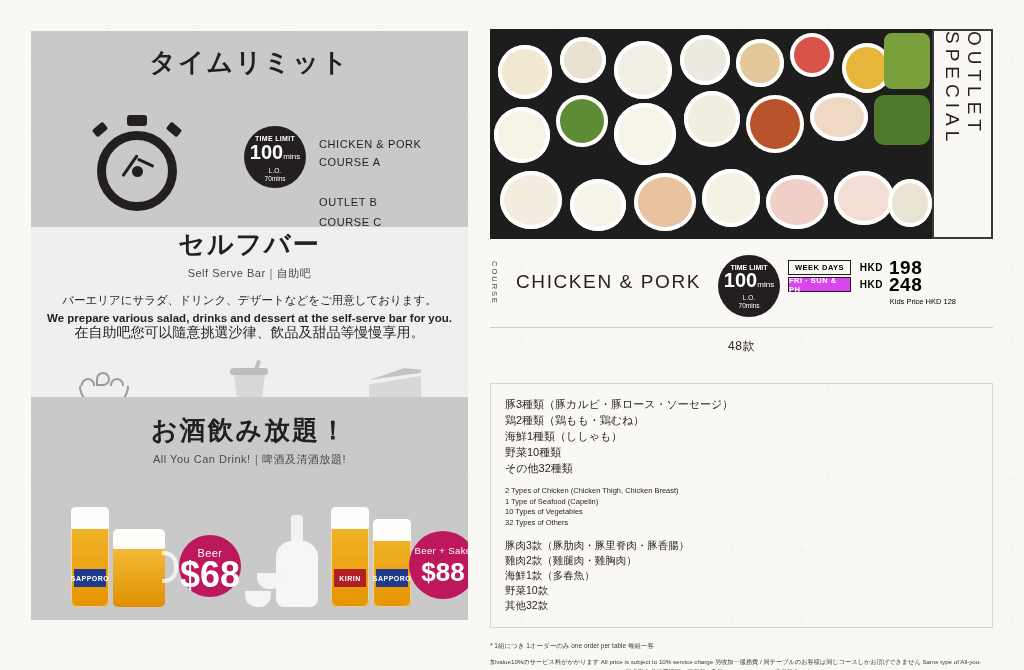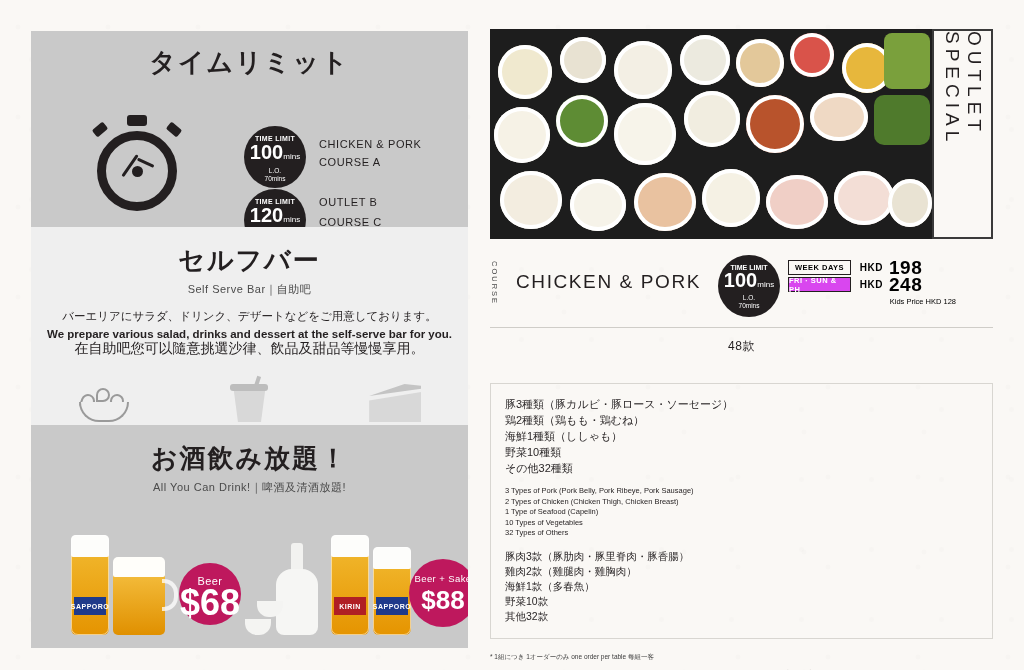--- a/index.html
+++ b/index.html
@@ -86,21 +86,21 @@
   .badge-a { left: 213px; top: 95px; }
   .badge-b { left: 213px; top: 158px; }
 
   .course-list { position: absolute; font-size: 11px; color: #231f20; letter-spacing: .6px;}
   .cl-a { left: 288px; top: 107px; }
   .cl-a div { margin-bottom: 6px; }
   .cl-b { left: 288px; top: 165px; }
   .cl-b div { margin-bottom: 8px; }
 
   
-  .self-panel { height: 198px; padding-top: 16px; }
+  .self-panel { height: 170px; }
   .self-desc { text-align: center; margin-top: 12px; }
   .self-desc .l1 { font-size: 11.5px; color: #231f20; }
   .self-desc .l2 { font-size: 11.5px; color: #231f20; font-weight: bold; margin-top: 4px;}
   .self-desc .l3 { font-size: 14px; color: #231f20; margin-top: 0;}
 
   .bars { display: flex; justify-content: space-around; margin-top: 18px; }
   .bar-item { width: 120px; text-align: center; }
   .bar-item .cap { font-size: 9px; color: #3a3a3a; margin-top: 8px; letter-spacing:.4px;}
   .icon-box { height: 46px; display:flex; align-items:flex-end; justify-content:center;}
   
@@ -241,26 +241,20 @@
         <div class="sw-center"></div>
       </div>
 
       <div class="tl-badge badge-a">
         <div class="lbl">TIME LIMIT</div>
         <div class="num"><span>100</span><span class="u">mins</span></div>
         <div class="lo">L.O.</div>
         <div class="lo2">70mins</div>
       </div>
 
-      <div class="tl-badge badge-b">
-        <div class="lbl">TIME LIMIT</div>
-        <div class="num"><span>120</span><span class="u">mins</span></div>
-        <div class="lo">L.O.</div>
-        <div class="lo2">90mins</div>
-      </div>
 
       <div class="course-list cl-a">
         <div>CHICKEN &amp; PORK</div>
         <div>COURSE A</div>
       </div>
       <div class="course-list cl-b">
         <div>OUTLET B</div>
         <div>COURSE C</div>
         <div>COURSE D</div>
       </div>
@@ -424,21 +418,20 @@
 
     <div class="items-box">
       <div class="items-jp">
         <div>豚3種類（豚カルビ・豚ロース・ソーセージ）</div>
         <div>鶏2種類（鶏もも・鶏むね）</div>
         <div>海鮮1種類（ししゃも）</div>
         <div>野菜10種類</div>
         <div>その他32種類</div>
       </div>
       <div class="items-en">
-        <div>3 Types of Pork (Pork Belly, Pork Ribeye, Pork Sausage)</div>
         <div>2 Types of Chicken (Chicken Thigh, Chicken Breast)</div>
         <div>1 Type of Seafood (Capelin)</div>
         <div>10 Types of Vegetables</div>
         <div>32 Types of Others</div>
       </div>
       <div class="items-zh">
         <div>豚肉3款（豚肋肉・豚里脊肉・豚香腸）</div>
         <div>雞肉2款（雞腿肉・雞胸肉）</div>
         <div>海鮮1款（多春魚）</div>
         <div>野菜10款</div>

